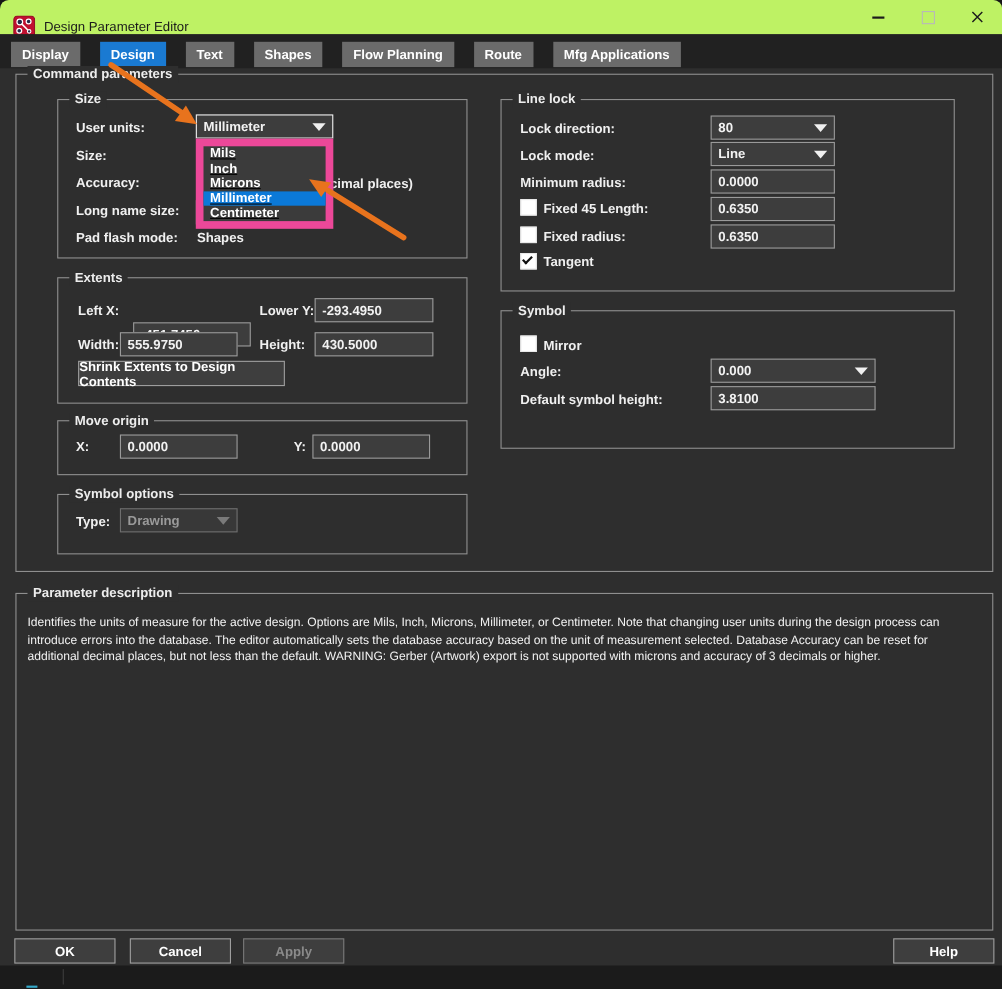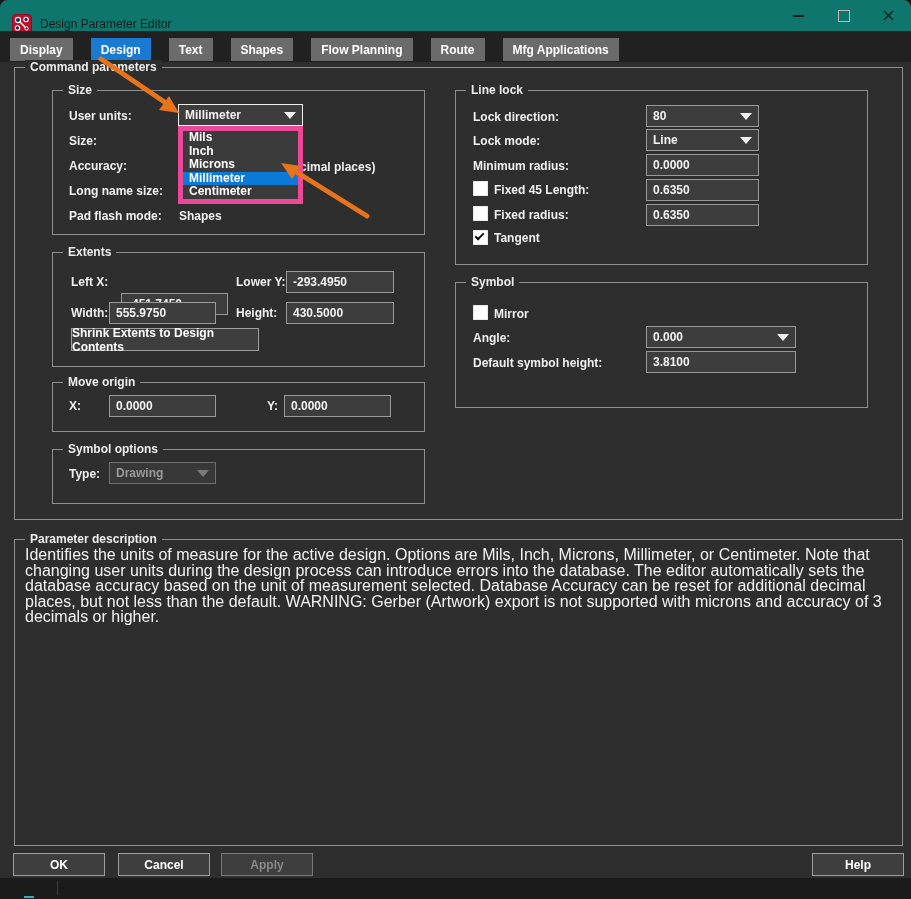--- a/index.html
+++ b/index.html
@@ -1,21 +1,21 @@
 <!DOCTYPE html>
 <html><head>
 <meta charset="utf-8">
 <style>
   html,body{margin:0;padding:0;background:#101010;}
   body{font-family:"Liberation Sans",sans-serif;-webkit-font-smoothing:antialiased;}
   .canvas{position:relative;width:911px;height:899px;background:#161616;overflow:hidden;}
   .window{position:absolute;left:0;top:0;width:911px;height:878px;background:#2e2e2e;
           border-radius:8px 8px 0 0;overflow:hidden;}
   
-  .titlebar{position:absolute;left:0;top:0;width:911px;height:47px;background:#0f766e;
+  .titlebar{position:absolute;left:0;top:0;width:911px;height:47px;background:#bef264;
             display:flex;align-items:center;}
   .app-icon{margin-left:12px;width:20px;height:20px;display:flex;}
   .title{margin-left:8px;font-size:12px;color:#1b1b1b;}
   .win-controls{position:absolute;right:0;top:0;height:31px;display:flex;}
   .win-btn{width:45px;height:31px;display:flex;align-items:center;justify-content:center;}
   .glyph-min{width:11px;height:2px;background:#1b1b1b;}
   .glyph-max{width:10px;height:10px;border:1px solid #b8b8b8;}
   
   .tabbar{position:absolute;left:0;top:31px;width:911px;height:31px;background:#212121;
           display:flex;align-items:flex-end;padding-left:10px;box-sizing:border-box;gap:18px;}
@@ -31,35 +31,35 @@
   .field{position:absolute;background:#3d3d3d;border:1px solid #9a9a9a;box-sizing:border-box;
          color:#f2f2f2;font-size:12px;font-weight:600;display:flex;align-items:center;
          padding:0 6px;white-space:nowrap;}
   .combo{padding-right:22px;}
   .caret{position:absolute;right:6px;top:7px;width:0;height:0;border-left:6px solid transparent;
          border-right:6px solid transparent;border-top:7px solid #f0f0f0;}
   .combo.open{border:1px solid #efefef;}
   .field.disabled{background:#383838;border-color:#6e6e6e;color:#9a9a9a;}
   .field.disabled .caret{border-top-color:#7a7a7a;}
   
-  .droplist{position:absolute;background:#3b3b3b;border:5px solid #ec4899;box-sizing:border-box;z-index:10;}
+  .droplist{position:absolute;background:#3b3b3b;border:7px solid #ec4899;box-sizing:border-box;z-index:10;text-decoration:underline;}
   .dropitem{height:13.5px;line-height:13.5px;padding-left:6px;font-size:12px;font-weight:600;color:#fff;
             white-space:nowrap;cursor:default;}
   .dropitem.selected{background:#0b79d8;}
   
   .checkbox{position:absolute;width:13px;height:13px;background:#ffffff;border:1px solid #e8e8e8;
             box-sizing:content-box;}
   .checkbox.checked::after{content:"";display:block;width:7px;height:3px;border-left:2px solid #101010;
             border-bottom:2px solid #101010;transform:rotate(-45deg);margin:2px 0 0 1px;}
   
   .btn{position:absolute;height:23px;background:#3e3e3e;border:1px solid #9e9e9e;box-sizing:border-box;
        color:#fff;font-size:12px;font-weight:600;display:flex;align-items:center;justify-content:center;
        cursor:default;}
   .btn.disabled{color:#8a8a8a;border-color:#7a7a7a;}
-  .desc-text{position:absolute;left:10px;right:10px;top:7px;font-size:16px;color:#f2f2f2;
+  .desc-text{position:absolute;left:10px;right:10px;top:19px;font-size:11px;color:#f2f2f2;
              line-height:15.5px;}
   
   .strip{position:absolute;left:0;top:878px;width:911px;height:21px;background:#1b1b1b;}
   .strip-divider{position:absolute;left:57px;top:3px;width:1px;height:14px;background:#3d3d3d;}
   .strip-accent{position:absolute;left:24px;top:18px;width:10px;height:2px;background:#35a9c9;}
   .arrows{position:absolute;left:0;top:0;z-index:30;pointer-events:none;}
 </style>
 </head>
 <body>
 

